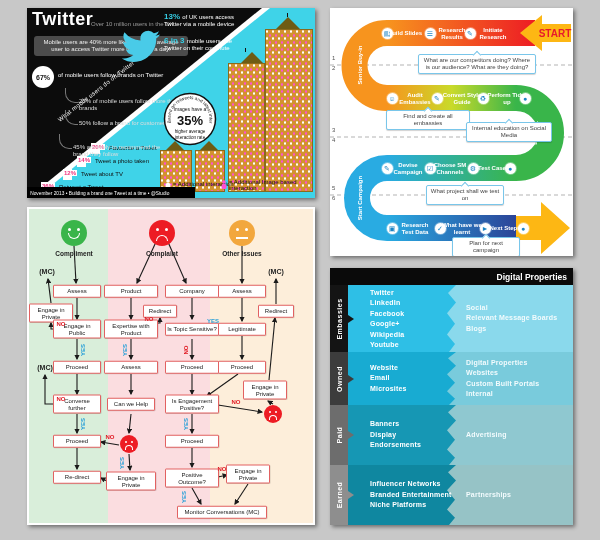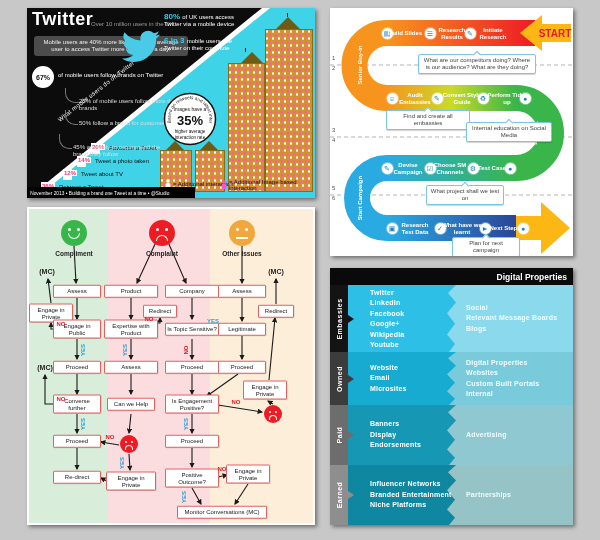--- a/index.html
+++ b/index.html
@@ -97,21 +97,21 @@
         <div class="abs tw-bullet" style="left: 46px; top: 136px; width: 100px;">45% are likely to recommend the brand they follow</div>
       </div>
 
     <div class="abs" style="left:92px;top:18px">
       <svg viewBox="0 0 24 24" width="42" height="42">
           <path fill="#49cbe8" d="M23.4 4.8c-.8.36-1.66.6-2.56.72a4.5 4.5 0 0 0 1.97-2.48c-.87.52-1.83.9-2.85 1.1A4.48 4.48 0 0 0 12.2 7.2c0 .35.04.7.11 1.02A12.7 12.7 0 0 1 3.1 3.54a4.48 4.48 0 0 0 1.39 5.98 4.4 4.4 0 0 1-2.03-.56v.06c0 2.17 1.54 3.98 3.6 4.39a4.52 4.52 0 0 1-2.03.08 4.49 4.49 0 0 0 4.19 3.11A9 9 0 0 1 1.6 18.5a12.7 12.7 0 0 0 6.88 2.02c8.26 0 12.78-6.84 12.78-12.78l-.01-.58a9 9 0 0 0 2.24-2.33c-.82.36-1.7.6-2.62.72z"></path>
         </svg>
     </div>
 
     <div id="tw-rstats">
-        <div class="abs tw-stat" style="left: 137px; top: 5px;"><b>80% </b>of UK users access Twitter via a mobile device</div>
+        <div class="abs tw-stat" style="left: 137px; top: 5px;"><b>13% </b>of UK users access Twitter via a mobile device</div>
         <div class="abs tw-stat" style="left: 137px; top: 29px;"><b>6 in 3 </b>mobile users use Twitter on their commute</div>
       </div>
 
     <div class="roof" style="left:214px;top:44px;border-left:11px solid transparent;border-right:11px solid transparent;border-bottom:11px solid #6e5c14"></div>
     <div class="ant" style="left:218px;top:40px"></div>
     <div class="bld" style="left:201px;top:55px;width:35px;height:127px"></div>
     <div class="roof" style="left:249px;top:9px;border-left:12px solid transparent;border-right:12px solid transparent;border-bottom:12px solid #6e5c14"></div>
     <div class="ant" style="left:260px;top:5px"></div>
     <div class="bld" style="left:238px;top:21px;width:46px;height:161px"></div>
     <div class="roof" style="left:139px;top:133px;border-left:9px solid transparent;border-right:9px solid transparent;border-bottom:9px solid #6e5c14"></div>

